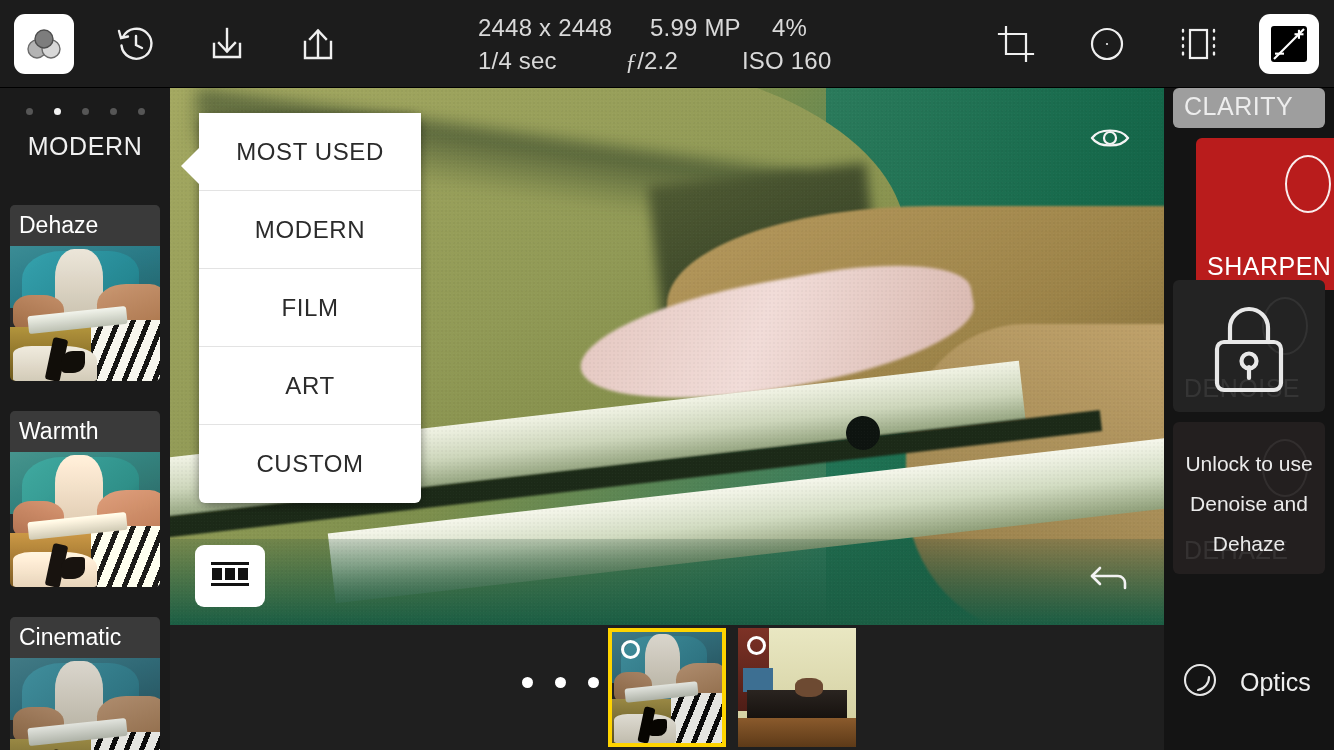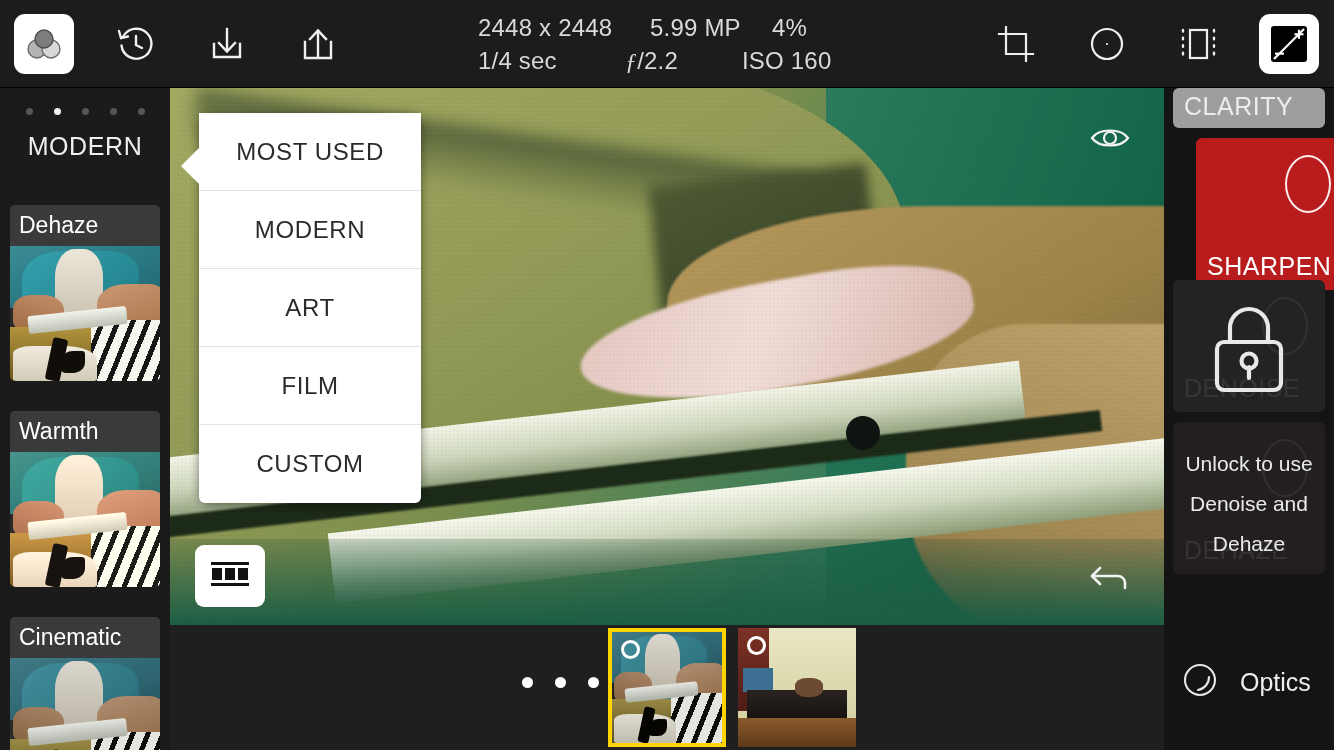--- a/index.html
+++ b/index.html
@@ -463,22 +463,22 @@
           <rect x="29" y="9" width="10" height="12" fill="#111"></rect>
         </svg>
       </span>
     </div>
   </div>
 
   <div id="dropdown">
     <div id="dd-arrow"></div>
     <div class="dd-item">MOST USED</div>
     <div class="dd-item">MODERN</div>
+    <div class="dd-item">FILM</div>
     <div class="dd-item">ART</div>
-    <div class="dd-item">FILM</div>
     <div class="dd-item">CUSTOM</div>
   </div>
 
   <div id="filmstrip">
     <div id="fs-dots">
       <span class="fdot"></span>
       <span class="fdot"></span>
       <span class="fdot"></span>
     </div>
 

